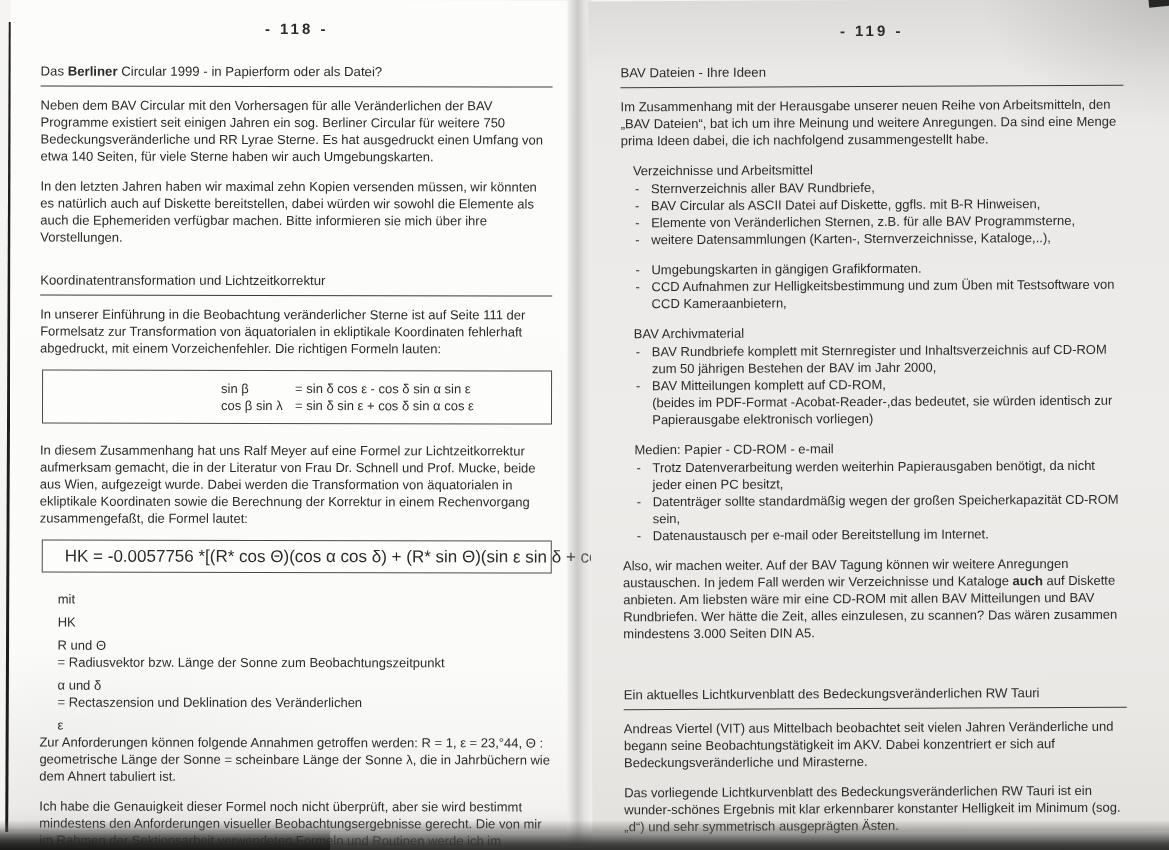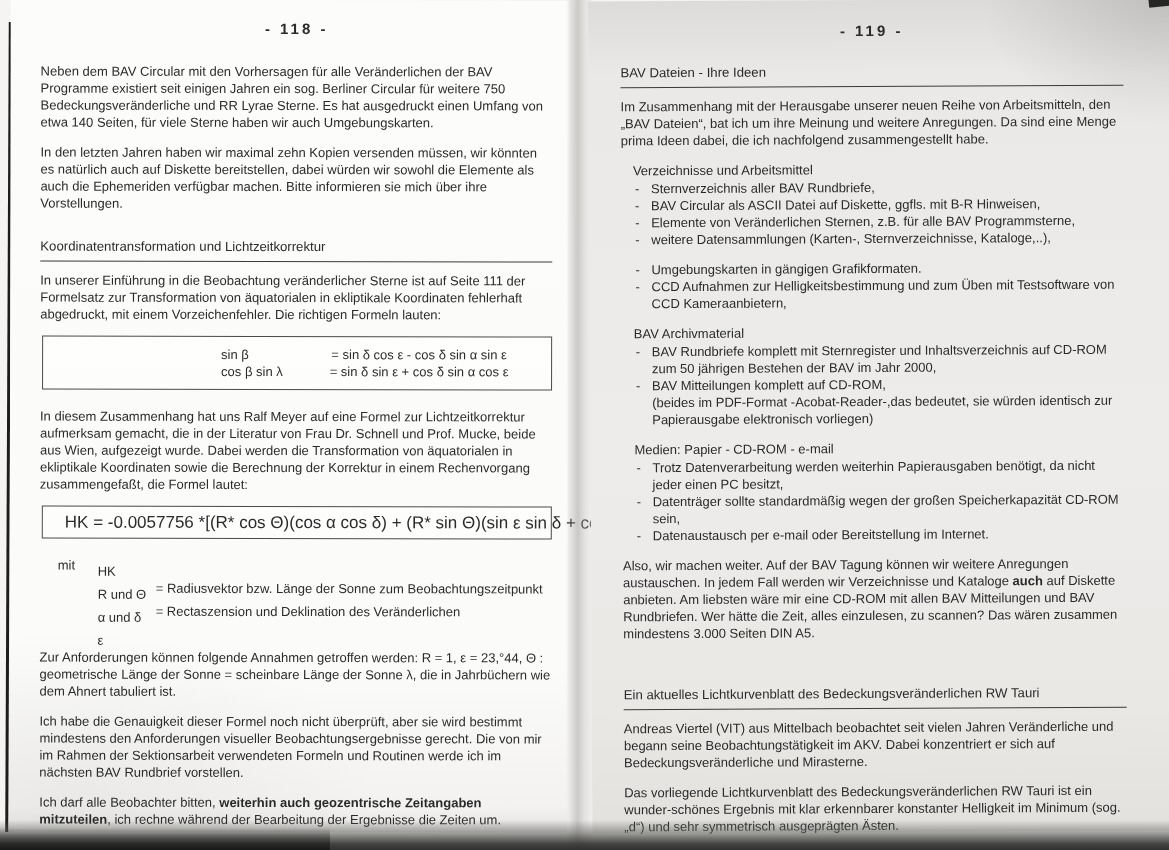--- a/index.html
+++ b/index.html
@@ -66,26 +66,26 @@
   .mt-xl{margin-top:44px;}
 
   
   .fbox{
     border:1.3px solid #4a4a4a;background:rgba(255,255,255,0.55);
     margin:4px 0 18px 2px;
   }
   .fbox1{padding:9px 8px 9px 178px;}
   .frow{display:flex;}
   .flhs{width:74px;flex-shrink:0;}
-  .frhs{flex:1;text-align:center;}
+  .frhs{flex:1;}
   .fbox2{padding:7px 13px 7px 22px;font-size:17px;white-space:nowrap;margin-top:10px;}
 
   
   .defs{padding-left:18px;}
-  .drow{display:flex;}
+  .drow{display:flex;flex-direction:column;}
   .dc1{width:40px;flex-shrink:0;}
   .dc2{width:58px;flex-shrink:0;margin-top:6px;}
   .dc3{flex:1;}
 
   
   .group{margin:0 0 13px 12px;}
   .gh{margin-bottom:1px;}
   .li{display:flex;}
   .dash{width:16px;flex-shrink:0;padding-left:2px;}
   .litxt{flex:1;}
@@ -95,20 +95,23 @@
 </head>
 <body>
 
 <div class="scan">
 
   <div class="edge-line"></div>
 
   <div class="page page-left">
     <div class="pn">-  118  -</div>
 
+    <div class="rule-head">
+      <span>Das </span><b>Berliner</b><span> Circular 1999 - in Papierform oder als Datei?</span>
+    </div>
 
     <p>Neben dem BAV Circular mit den Vorhersagen für alle Veränderlichen der BAV Programme existiert seit einigen Jahren ein sog. Berliner Circular für weitere 750 Bedeckungsveränderliche und RR Lyrae Sterne. Es hat ausgedruckt einen Umfang von etwa 140 Seiten, für viele Sterne haben wir auch Umgebungskarten.</p>
     <p>In den letzten Jahren haben wir maximal zehn Kopien versenden müssen, wir könnten es natürlich auch auf Diskette bereitstellen, dabei würden wir sowohl die Elemente als auch die Ephemeriden verfügbar machen. Bitte informieren sie mich über ihre Vorstellungen.</p>
 
     <div class="rule-head mt-lg">Koordinatentransformation und Lichtzeitkorrektur</div>
 
     <p>In unserer Einführung in die Beobachtung veränderlicher Sterne ist auf Seite 111 der Formelsatz zur Transformation von äquatorialen in ekliptikale Koordinaten fehlerhaft abgedruckt, mit einem Vorzeichenfehler. Die richtigen Formeln lauten:</p>
 
     <div class="fbox fbox1">
       <div class="frow">

